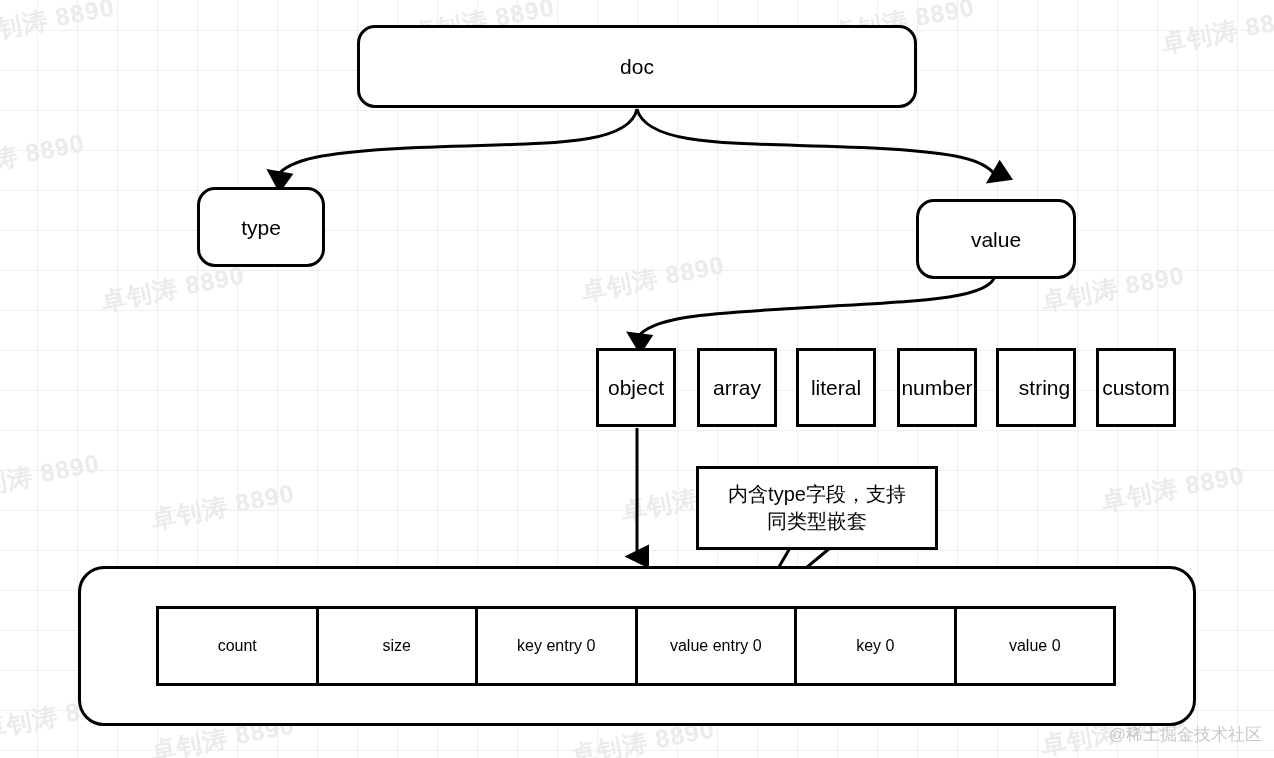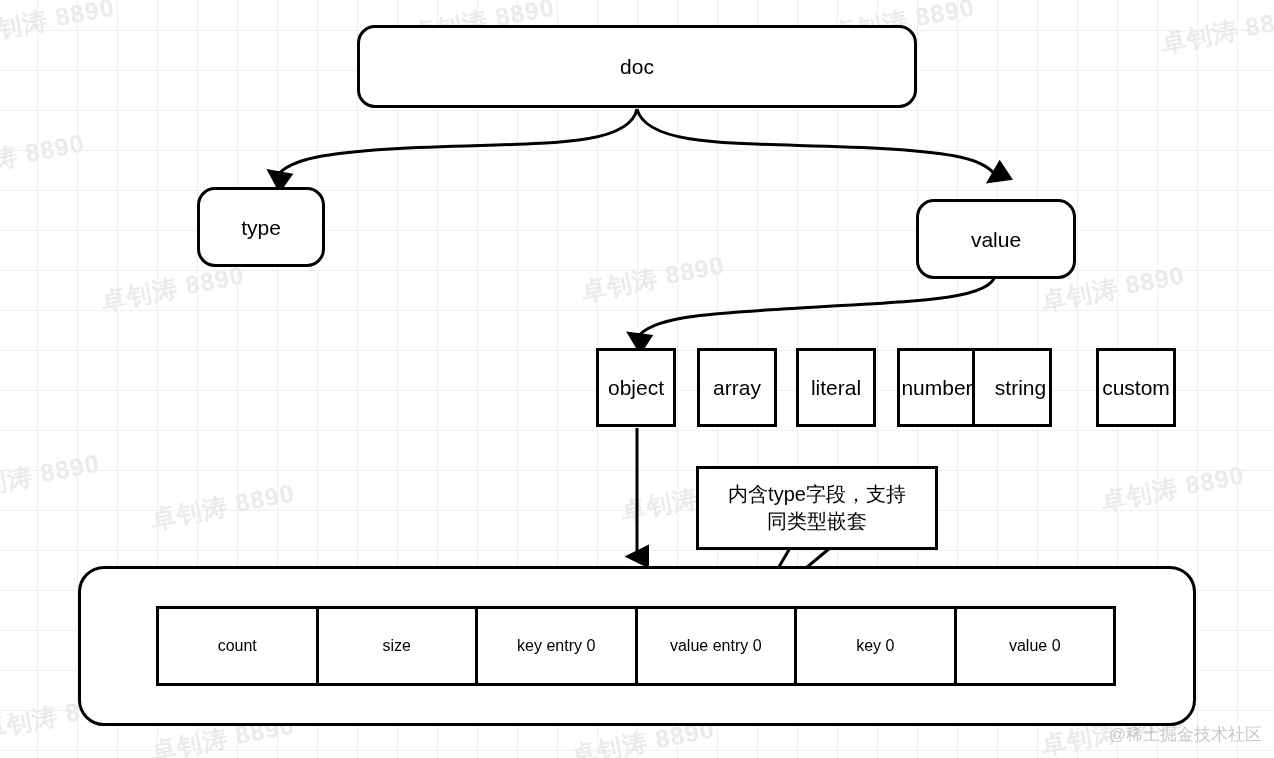--- a/index.html
+++ b/index.html
@@ -234,21 +234,21 @@
   </div>
   <div class="node kind-node" style="left:596px;">
     <span class="node-label">object</span>
   </div>
   <div class="node kind-node" style="left:796px;">
     <span class="node-label">literal</span>
   </div>
   <div class="node kind-node" style="left:897px;">
     <span class="node-label">number</span>
   </div>
-  <div class="node kind-node" style="left:972px;padding-left:17px;">
+  <div class="node kind-node" style="left:996px;padding-left:17px;">
     <span class="node-label">string</span>
   </div>
   <div class="node kind-node" style="left:1096px;">
     <span class="node-label">custom</span>
   </div>
 
   <div id="callout">
     <span class="cline">内含type字段，支持</span>
     <span class="cline">同类型嵌套</span>
   </div>

